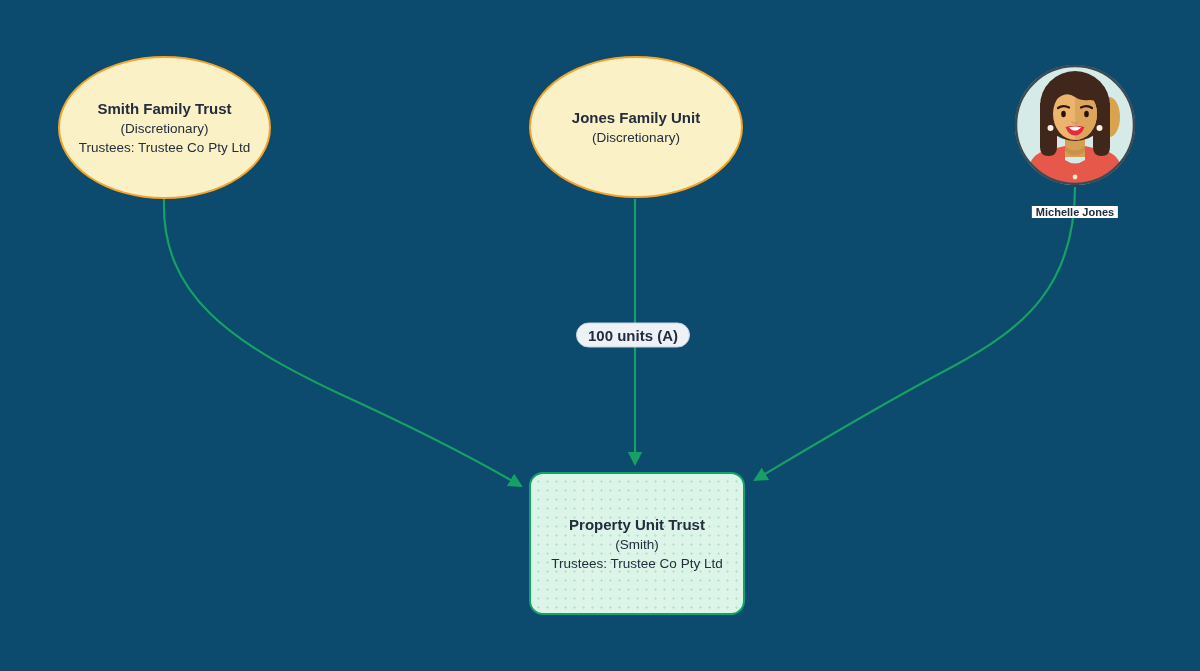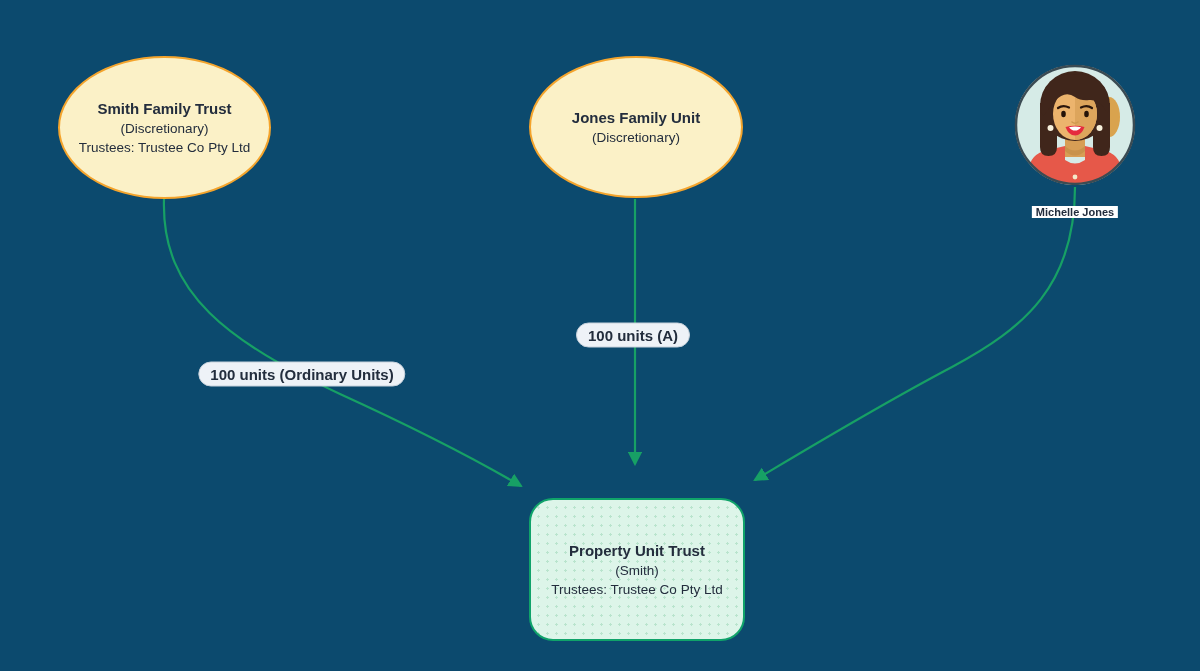--- a/index.html
+++ b/index.html
@@ -12,27 +12,26 @@
     position:absolute;border-radius:50%;
     background:#fbf1c7;border:2px solid #f4a42c;
     display:flex;flex-direction:column;align-items:center;justify-content:center;
     text-align:center;box-sizing:border-box;
   }
   .node-title{font-size:15px;font-weight:bold;line-height:20px;}
   .node-sub{font-size:13.5px;line-height:19px;}
   .node-sub.trustees{max-width:172px;}
   .unit-box{
     position:absolute;left:529px;top:472px;width:216px;height:143px;
-    border-radius:24px;border:2px solid #10a36a;box-sizing:border-box;
+    border-radius:14px;border:2px solid #10a36a;box-sizing:border-box;
     background-color:#ddf5e9;
     background-image:radial-gradient(#b9e4cd 1.2px, transparent 1.2px);
     background-size:9px 9px;background-position:3px 3px;
     display:flex;flex-direction:column;align-items:center;justify-content:center;
     text-align:center;
-    margin-top:26px;
   }
   .unit-box .node-sub.trustees{max-width:176px;}
   .edge-label{
     position:absolute;transform:translate(-50%,-50%);
     background:#eef2f7;border:1.5px solid #c8d2dc;border-radius:14px;
     padding:3px 11px;font-size:15px;font-weight:bold;color:#232d3d;
     white-space:nowrap;
   }
   .edge-label.l1{left:302px;top:374px;}
   .edge-label.l2{left:633px;top:335px;}
@@ -107,16 +106,15 @@
     </svg>
   </div>
   <div class="person-label">Michelle Jones</div>
 
   <div class="unit-box">
     <div class="node-title">Property Unit Trust</div>
     <div class="node-sub">(Smith)</div>
     <div class="node-sub trustees">Trustees: Trustee Co Pty Ltd</div>
   </div>
 
-  <div class="edge-label l1">100 units (Ordinary Units)</div>
   <div class="edge-label l2">100 units (A)</div>
 
 </div>
 
 </body></html>

